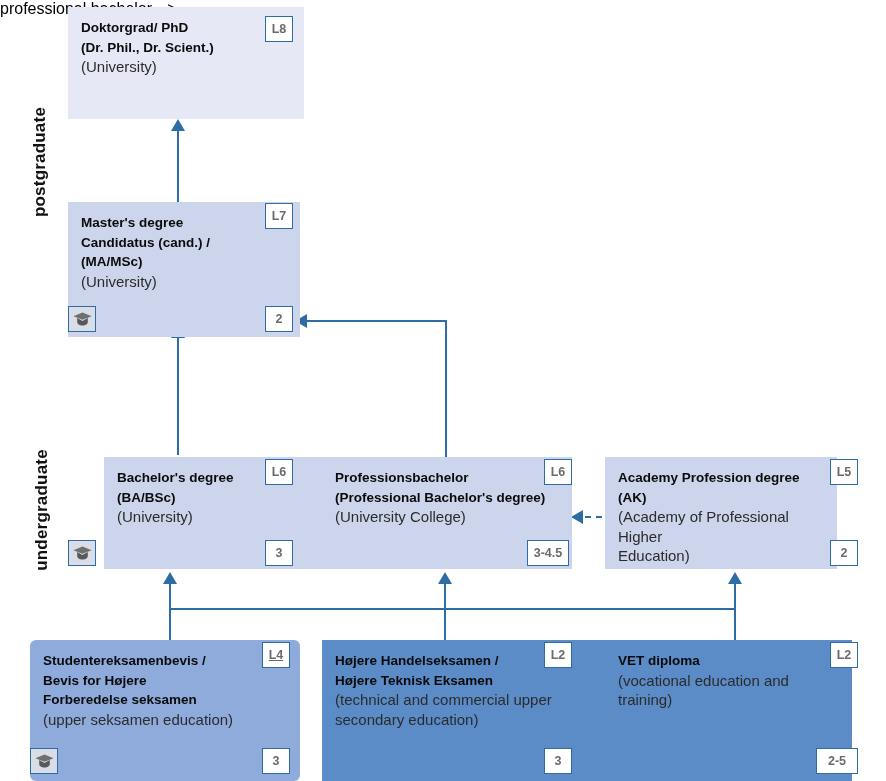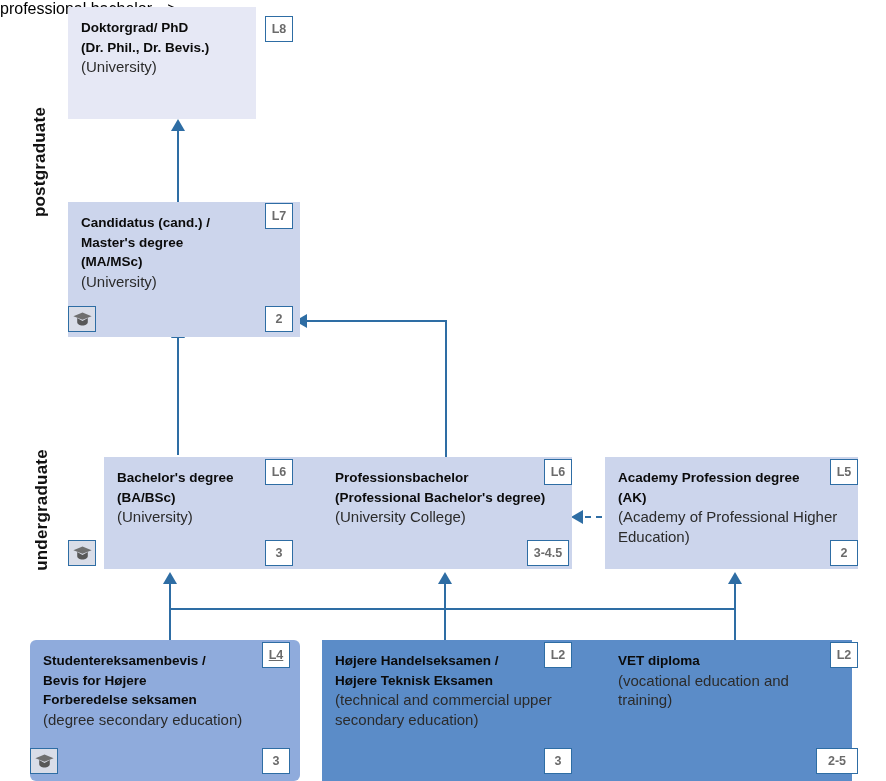--- a/index.html
+++ b/index.html
@@ -115,31 +115,31 @@
 
   
   <div class="vline" style="left:444px;top:584px;height:56px;"></div>
   <div class="arrow-up" style="left:438px;top:572px;"></div>
 
   
   <div class="vline" style="left:734px;top:584px;height:56px;"></div>
   <div class="arrow-up" style="left:728px;top:572px;"></div>
 
   
-  <div class="qbox tone-lightest" style="left:68px;top:7px;width:188px;height:112px;">
+  <div class="qbox tone-lightest" style="left:68px;top:7px;width:236px;height:112px;">
     <div class="t1">Doktorgrad/ PhD</div>
-    <div class="t1">(Dr. Phil., Dr. Bevis.)</div>
+    <div class="t1">(Dr. Phil., Dr. Scient.)</div>
     <div class="t2">(University)</div>
   </div>
   <div class="badge level" style="left:265px;top:16px;">L8</div>
 
   
   <div class="qbox tone-light" style="left:68px;top:202px;width:232px;height:135px;">
+    <div class="t1">Master's degree</div>
     <div class="t1">Candidatus (cand.) /</div>
-    <div class="t1">Master's degree</div>
     <div class="t1">(MA/MSc)</div>
     <div class="t2">(University)</div>
   </div>
   <div class="badge level" style="left:265px;top:203px;">L7</div>
   <div class="capbox" style="left:68px;top:306px;">
     <svg width="19" height="14" viewBox="0 0 19 14" aria-hidden="true">
       <path d="M9.5 0.6 L18.6 4.2 L9.5 7.8 L0.4 4.2 Z" fill="#6f6f6f"></path>
       <path d="M4.2 6.0 L4.2 9.9 C4.2 12.1 6.6 13.4 9.5 13.4 C12.4 13.4 14.8 12.1 14.8 9.9 L14.8 6.0 L9.5 8.9 Z" fill="#585858"></path>
     </svg>
   </div>
@@ -165,37 +165,37 @@
   
   <div class="qbox tone-light" style="left:322px;top:457px;width:250px;height:112px;">
     <div class="t1">Professionsbachelor</div>
     <div class="t1">(Professional Bachelor's degree)</div>
     <div class="t2">(University College)</div>
   </div>
   <div class="badge level" style="left:544px;top:459px;">L6</div>
   <div class="badge dur wide" style="left:527px;top:540px;">3-4.5</div>
 
   
-  <div class="qbox tone-light" style="left:605px;top:457px;width:253px;height:112px;">
+  <div class="qbox tone-light" style="left:605px;top:457px;width:232px;height:112px;">
     <div class="t1">Academy Profession degree</div>
     <div class="t1">(AK)</div>
     <div class="t2">(Academy of Professional Higher</div>
     <div class="t2">Education)</div>
   </div>
   <div class="badge level" style="left:830px;top:459px;">L5</div>
   <div class="badge dur" style="left:830px;top:540px;">2</div>
 
   
 
   
   <div class="qbox tone-mid" style="left:30px;top:640px;width:270px;height:141px;">
     <div class="t1">Studentereksamenbevis /</div>
     <div class="t1">Bevis for Højere</div>
     <div class="t1">Forberedelse seksamen</div>
-    <div class="t2">(degree secondary education)</div>
+    <div class="t2">(upper seksamen education)</div>
   </div>
   <div class="badge level" style="left:262px;top:642px;text-decoration:underline;">L4</div>
   <div class="capbox" style="left:30px;top:748px;">
     <svg width="19" height="14" viewBox="0 0 19 14" aria-hidden="true">
       <path d="M9.5 0.6 L18.6 4.2 L9.5 7.8 L0.4 4.2 Z" fill="#6f6f6f"></path>
       <path d="M4.2 6.0 L4.2 9.9 C4.2 12.1 6.6 13.4 9.5 13.4 C12.4 13.4 14.8 12.1 14.8 9.9 L14.8 6.0 L9.5 8.9 Z" fill="#585858"></path>
     </svg>
   </div>
   <div class="badge dur" style="left:262px;top:748px;">3</div>
 

